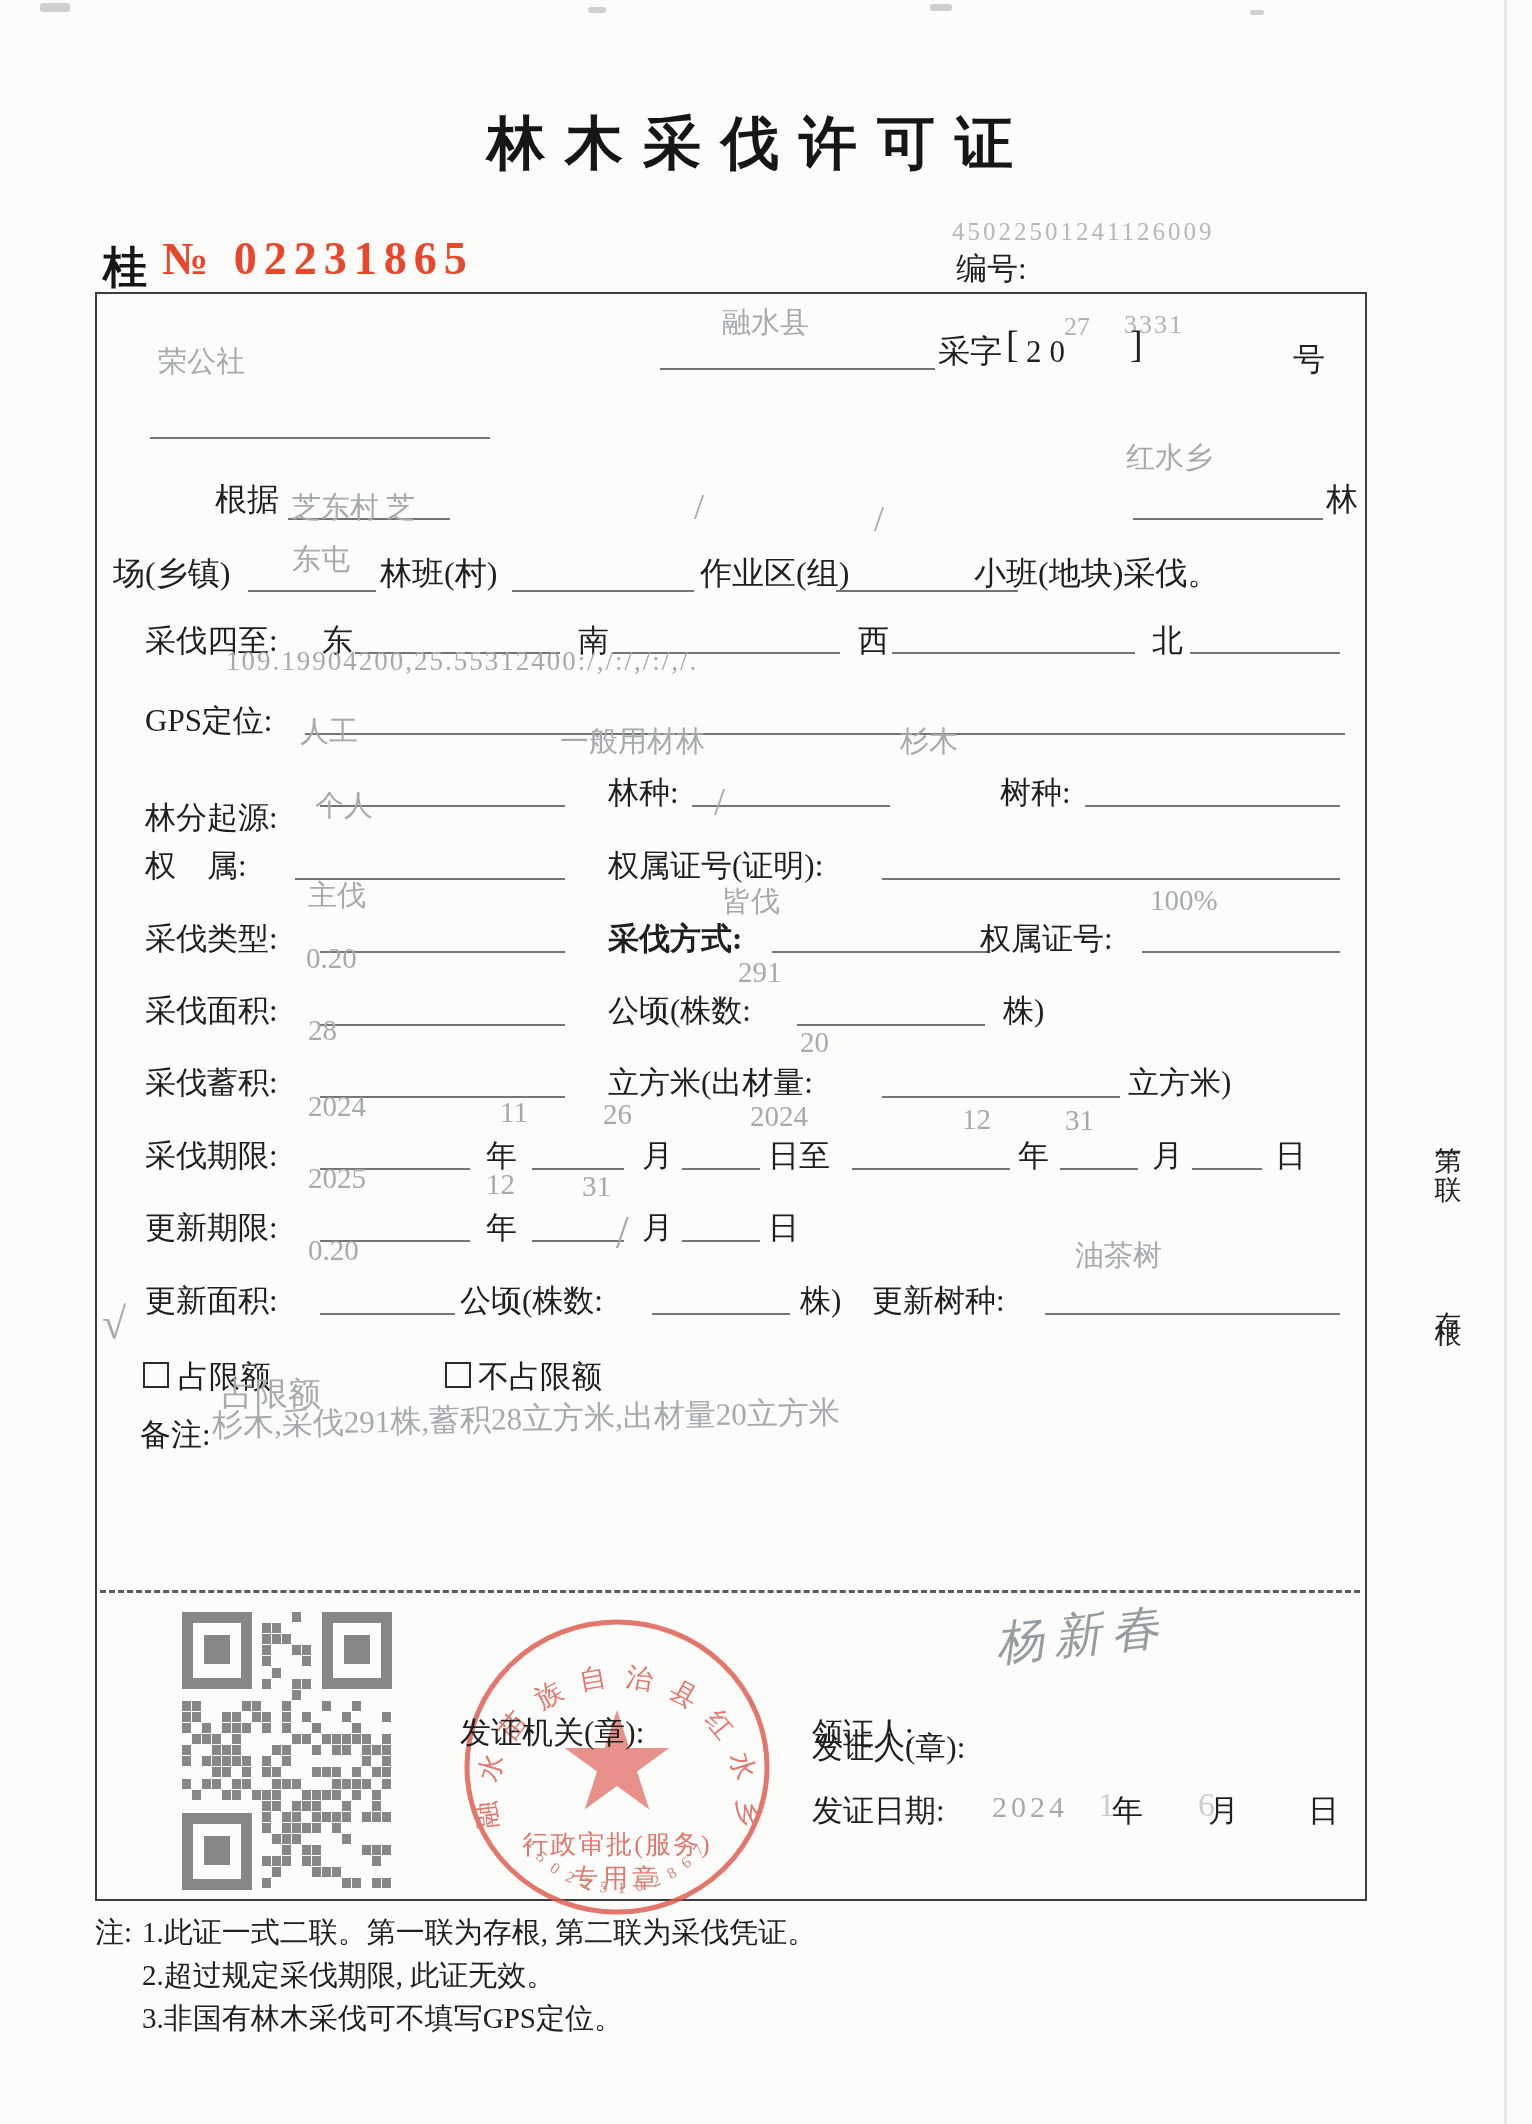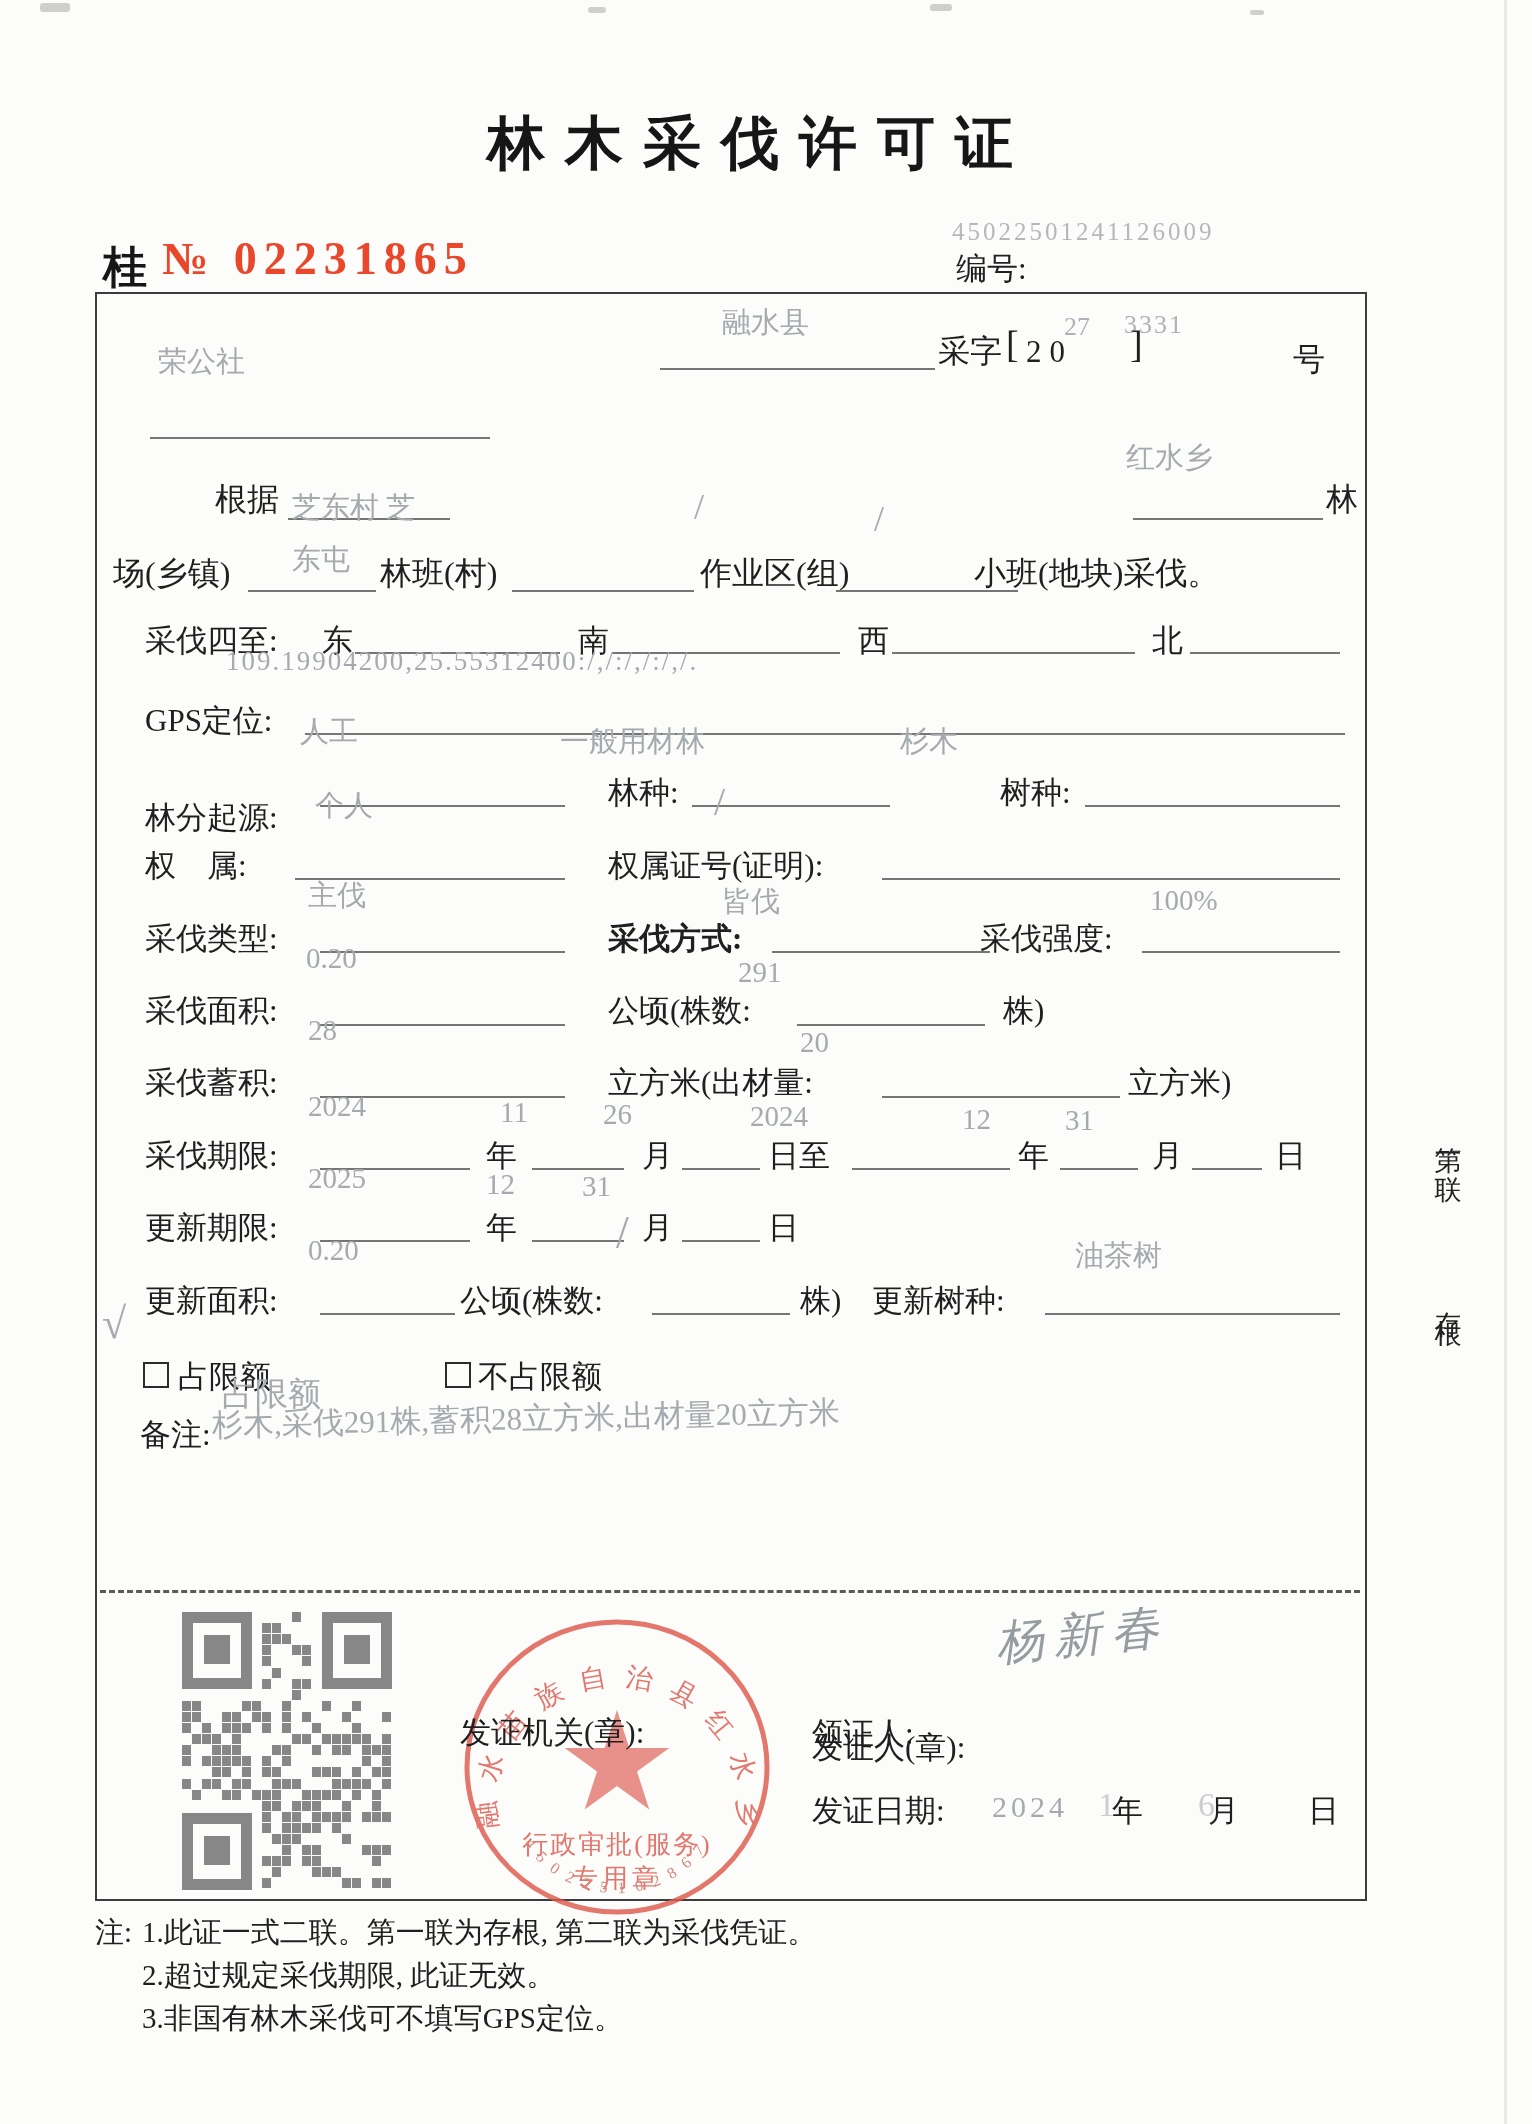--- a/index.html
+++ b/index.html
@@ -111,21 +111,21 @@
   <span class="abs lbl" style="left:608px;top:845px;">权属证号(证明):</span>
   <div class="ln" style="left:882px;top:878px;width:458px;"></div>
   <span class="abs stamp" style="left:308px;top:876px;">主伐</span>
   <span class="abs stamp" style="left:722px;top:882px;">皆伐</span>
   <span class="abs stamp" style="left:1150px;top:884px;">100%</span>
 
   <span class="abs lbl" style="left:145px;top:918px;">采伐类型:</span>
   <div class="ln" style="left:320px;top:951px;width:245px;"></div>
   <span class="abs lbl" style="left:608px;top:918px;font-weight:bold;">采伐方式:</span>
   <div class="ln" style="left:772px;top:951px;width:218px;"></div>
-  <span class="abs lbl" style="left:980px;top:918px;">采伐强度:</span>
+  <span class="abs lbl" style="left:980px;top:918px;">权属证号:</span>
   <div class="ln" style="left:1142px;top:951px;width:198px;"></div>
   <span class="abs stamp" style="left:306px;top:942px;">0.20</span>
   <span class="abs stamp" style="left:738px;top:956px;">291</span>
 
   <span class="abs lbl" style="left:145px;top:990px;">采伐面积:</span>
   <div class="ln" style="left:320px;top:1024px;width:245px;"></div>
   <span class="abs lbl" style="left:608px;top:990px;">公顷(株数:</span>
   <div class="ln" style="left:797px;top:1024px;width:188px;"></div>
   <span class="abs lbl" style="left:1003px;top:990px;">株)</span>
   <span class="abs stamp" style="left:308px;top:1014px;">28</span>

